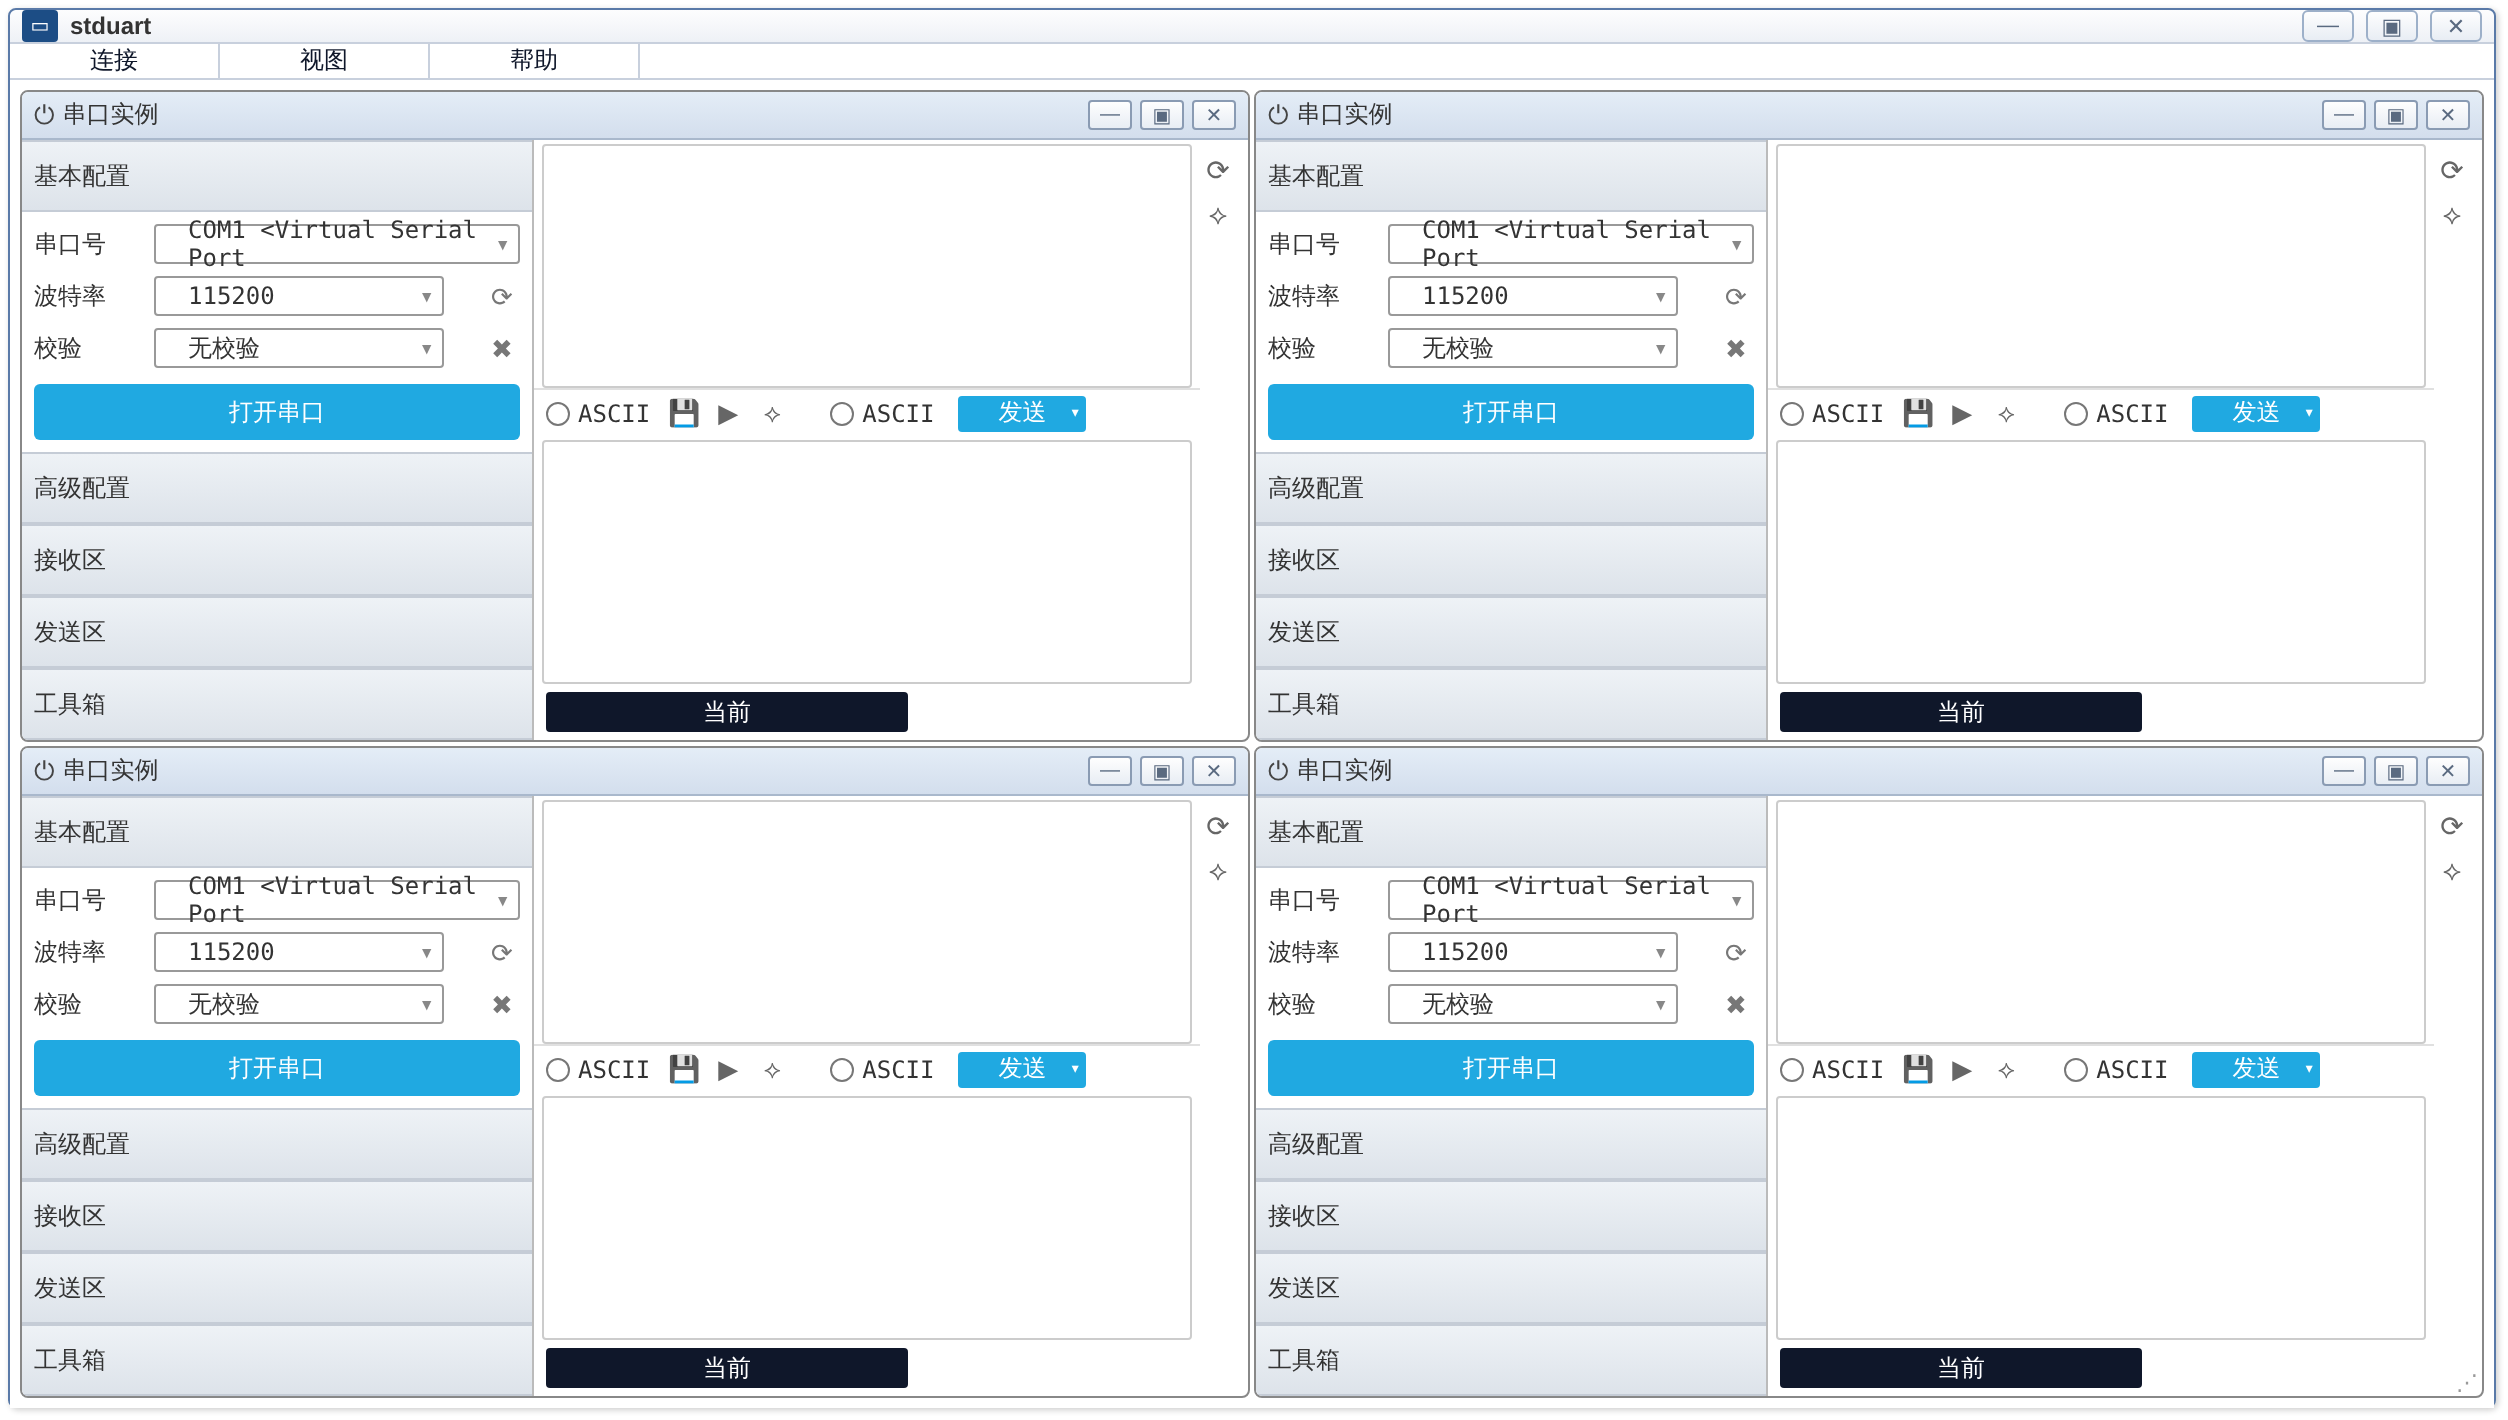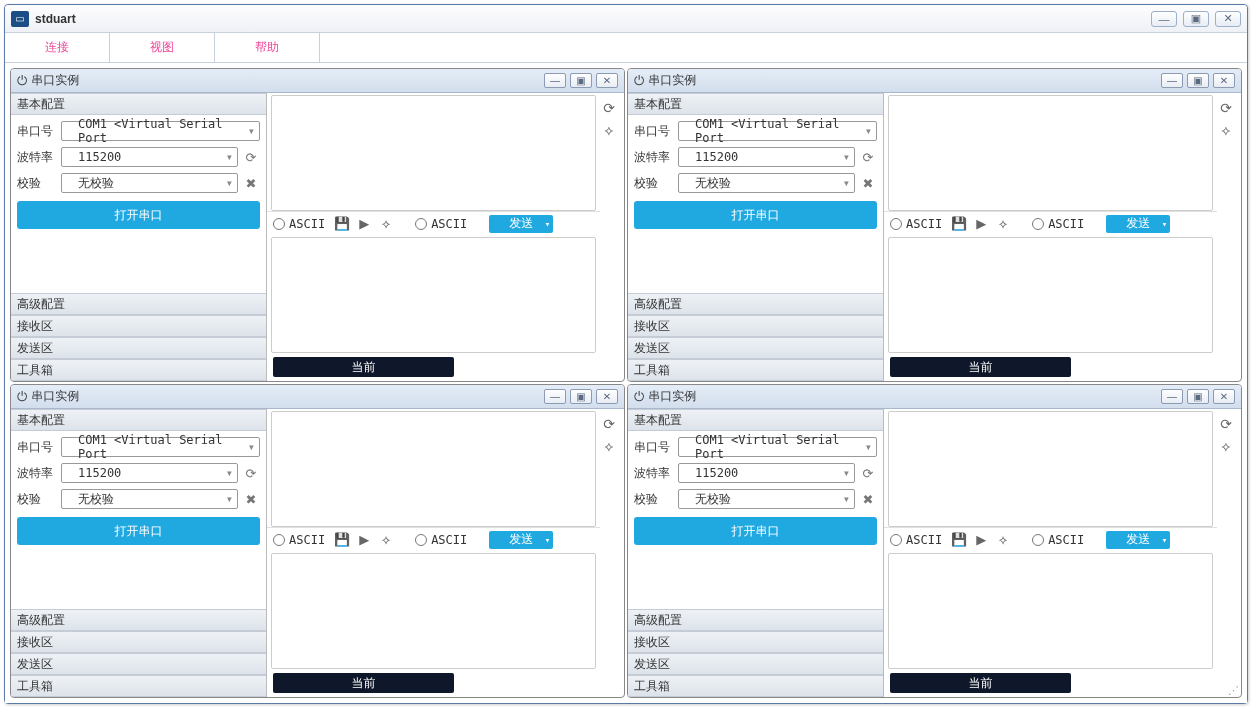--- a/index.html
+++ b/index.html
@@ -4,50 +4,50 @@
 <style>
 *{box-sizing:border-box;margin:0;padding:0;font-family:"Microsoft YaHei",sans-serif;font-size:12px}
 body{background:#fff;width:1254px;height:710px;overflow:hidden}
 .window{width:1244px;height:700px;margin:4px;border:1px solid #5a7aa8;border-radius:4px;background:#fff;display:flex;flex-direction:column;box-shadow:1px 1px 3px rgba(0,0,0,.2)}
 .titlebar{height:28px;background:linear-gradient(#fdfdfe,#eef1f6);border-bottom:1px solid #c8d0dd;display:flex;align-items:center;padding:0 6px;border-radius:4px 4px 0 0}
 .app-icon{width:18px;height:16px;background:#1c4d85;border-radius:2px;margin-right:6px;display:flex;align-items:center;justify-content:center;color:#fff;font-size:10px}
 .title{font-weight:bold;color:#333}
 .win-ctrls{margin-left:auto;display:flex;gap:6px}
 .win-btn{width:26px;height:16px;border:1px solid #9db0c9;border-radius:3px;background:linear-gradient(#fefefe,#e8edf4);display:flex;align-items:center;justify-content:center;color:#5a6a80;font-size:11px;cursor:pointer}
 .menubar{height:30px;border-bottom:1px solid #c8d0dd;display:flex}
-.menu-item{width:105px;border-right:1px solid #c8d0dd;display:flex;align-items:center;justify-content:center;color:#ec4899;cursor:pointer}
+.menu-item{width:105px;border-right:1px solid #c8d0dd;display:flex;align-items:center;justify-content:center;color:#0f172a;cursor:pointer}
 .workspace{flex:1;padding:5px;display:grid;grid-template-columns:1fr 1fr;grid-template-rows:1fr 1fr;gap:2px;background:#fff;position:relative}
 .panel{border:1px solid #888;border-radius:4px;background:#fff;display:flex;flex-direction:column;overflow:hidden}
 .panel-title{height:24px;background:linear-gradient(#e4edf7,#d3deed);border-bottom:1px solid #a9b8cc;display:flex;align-items:center;padding:0 6px}
 .plug-icon{font-size:13px;margin-right:4px;color:#444}
 .panel-title-text{color:#333}
 .panel-ctrls{margin-left:auto;display:flex;gap:4px}
 .pbtn{width:22px;height:15px;border:1px solid #8a9bb3;border-radius:2px;background:linear-gradient(#fefefe,#e8edf4);display:flex;align-items:center;justify-content:center;font-size:10px;color:#5a6a80;cursor:pointer}
 .panel-body{flex:1;display:flex}
 .left-col{width:256px;display:flex;flex-direction:column;border-right:1px solid #bbb}
-.section-header{height:22px;background:linear-gradient(#eef2f6,#dde3ea);border-top:1px solid #c5ccd6;border-bottom:1px solid #c5ccd6;display:flex;align-items:center;padding:0 6px;color:#333}
+.section-header{height:22px;background:linear-gradient(#eef2f6,#dde3ea);border-top:1px solid #c5ccd6;border-bottom:1px solid #c5ccd6;display:flex;align-items:center;padding:17px 6px;color:#333}
 .config{padding:6px;display:flex;flex-direction:column;gap:6px}
-.row{display:flex;align-items:center;gap:4px}
+.row{display:flex;align-items:center;gap:20px}
 .label{width:40px;color:#333;font-family:monospace}
 .dropdown{flex:1;height:20px;border:1px solid #999;border-radius:2px;background:#fff;display:flex;align-items:center;padding:0 16px;font-family:monospace;color:#333;position:relative;cursor:pointer}
 .dropdown::after{content:"▾";position:absolute;right:4px;color:#888}
 .icon-btn{width:18px;height:18px;display:flex;align-items:center;justify-content:center;color:#777;cursor:pointer;font-size:13px}
 .open-btn{height:28px;background:#20a9e1;color:#fff;border-radius:3px;display:flex;align-items:center;justify-content:center;cursor:pointer;font-family:Liberation Serif, serif;margin-top:2px}
 .spacer{flex:1}
 .right-col{flex:1;display:flex;flex-direction:column}
 .ricon{width:18px;height:18px;color:#666;display:flex;align-items:center;justify-content:center;font-size:14px;cursor:pointer}
 .output{flex:1;border:1px solid #ccc;margin:2px 4px 0 4px;border-radius:2px;background:#fff}
 .right-icons{display:flex;flex-direction:column;gap:4px;padding:6px 6px 0 0}
 .right-content{flex:1;display:flex}
 .output-wrap{flex:1;display:flex;flex-direction:column}
 .toolbar{height:24px;display:flex;align-items:center;gap:4px;padding:0 6px;border-top:1px solid #e0e0e0}
 .radio{width:12px;height:12px;border:1px solid #777;border-radius:50%;background:#fff;cursor:pointer}
 .ascii{font-family:monospace;color:#333;margin-right:4px}
 .tbtn{width:18px;height:18px;border:none;background:none;color:#666;display:flex;align-items:center;justify-content:center;cursor:pointer;font-size:13px}
-.send-btn{width:64px;height:18px;background:#20a9e1;color:#fff;border-radius:2px;display:flex;align-items:center;justify-content:center;font-family:monospace;cursor:pointer;margin-left:14px;position:relative}
+.send-btn{width:64px;height:18px;background:#20a9e1;color:#fff;border-radius:2px;display:flex;align-items:center;justify-content:center;font-family:monospace;cursor:pointer;margin-left:4px;position:relative}
 .send-btn::after{content:"▾";position:absolute;right:3px;font-size:9px}
 .input-area{flex:1;border:1px solid #ccc;margin:2px 4px;border-radius:2px;background:#fff;min-height:40px}
 .current-btn{height:20px;background:#0f172a;color:#fff;margin:2px 4px 4px 4px;border-radius:2px;display:flex;align-items:center;justify-content:center;font-family:monospace;cursor:pointer;width:181px;align-self:flex-start;margin-left:6px}
 .resize-grip{position:absolute;right:8px;bottom:6px;color:#999;font-size:11px;cursor:nwse-resize}
 .mono{font-family:monospace}
 </style>
 </head>
 <body>
 
 <div class="window">

